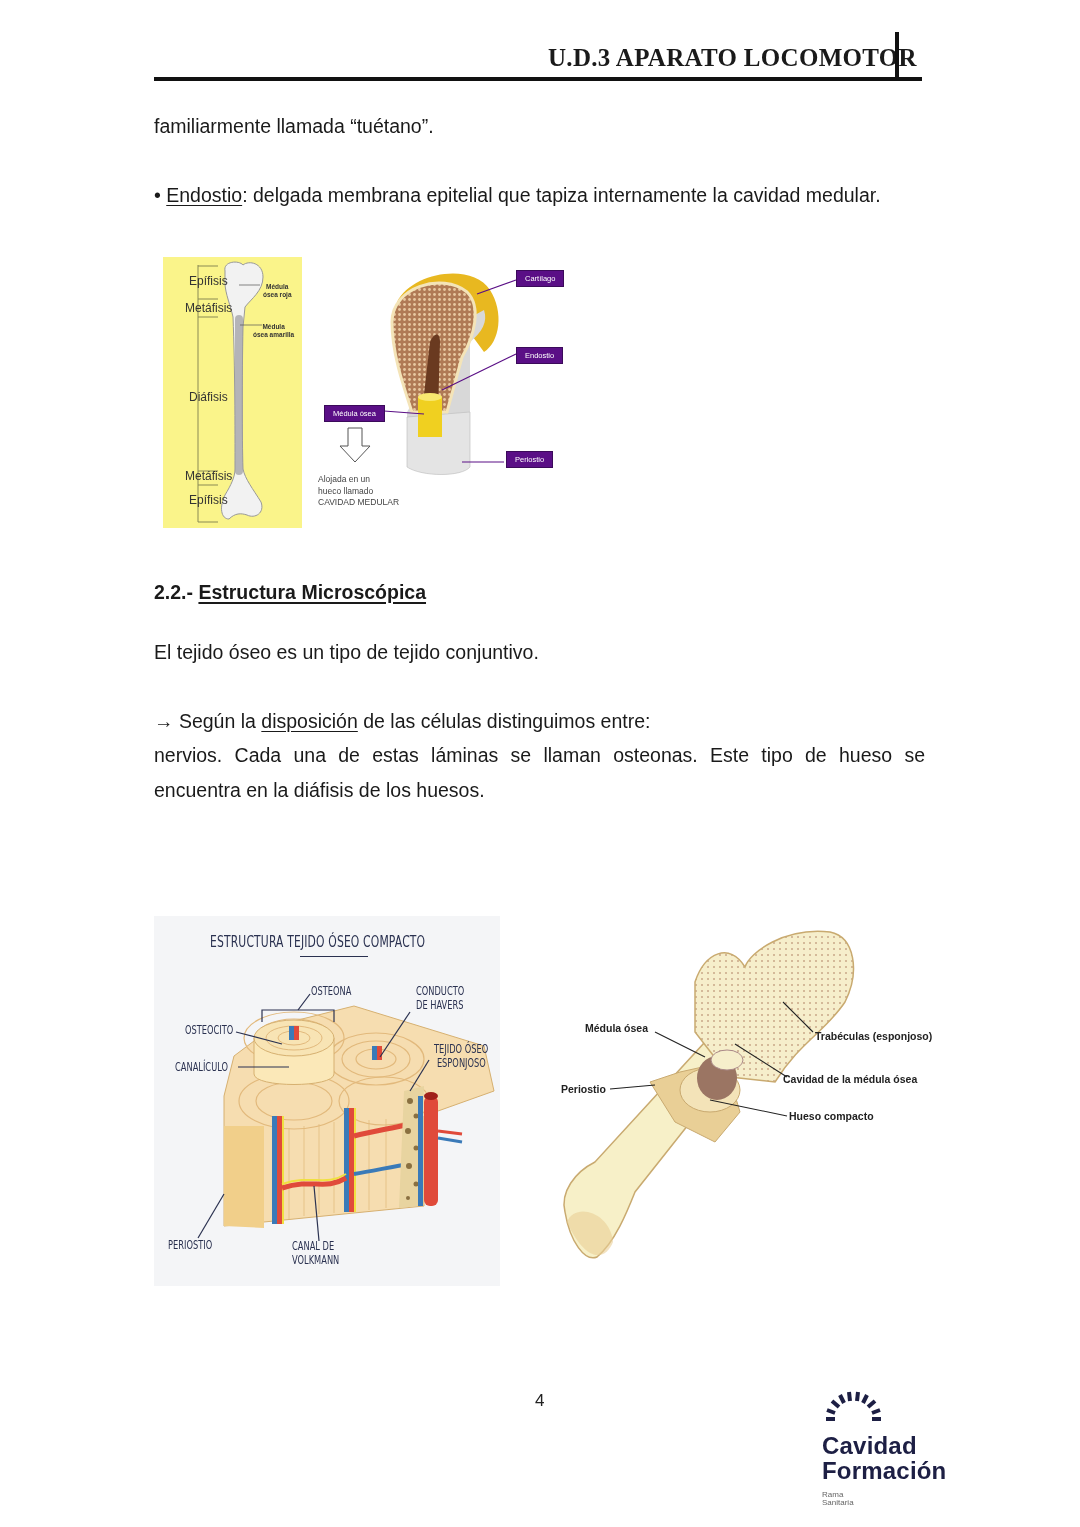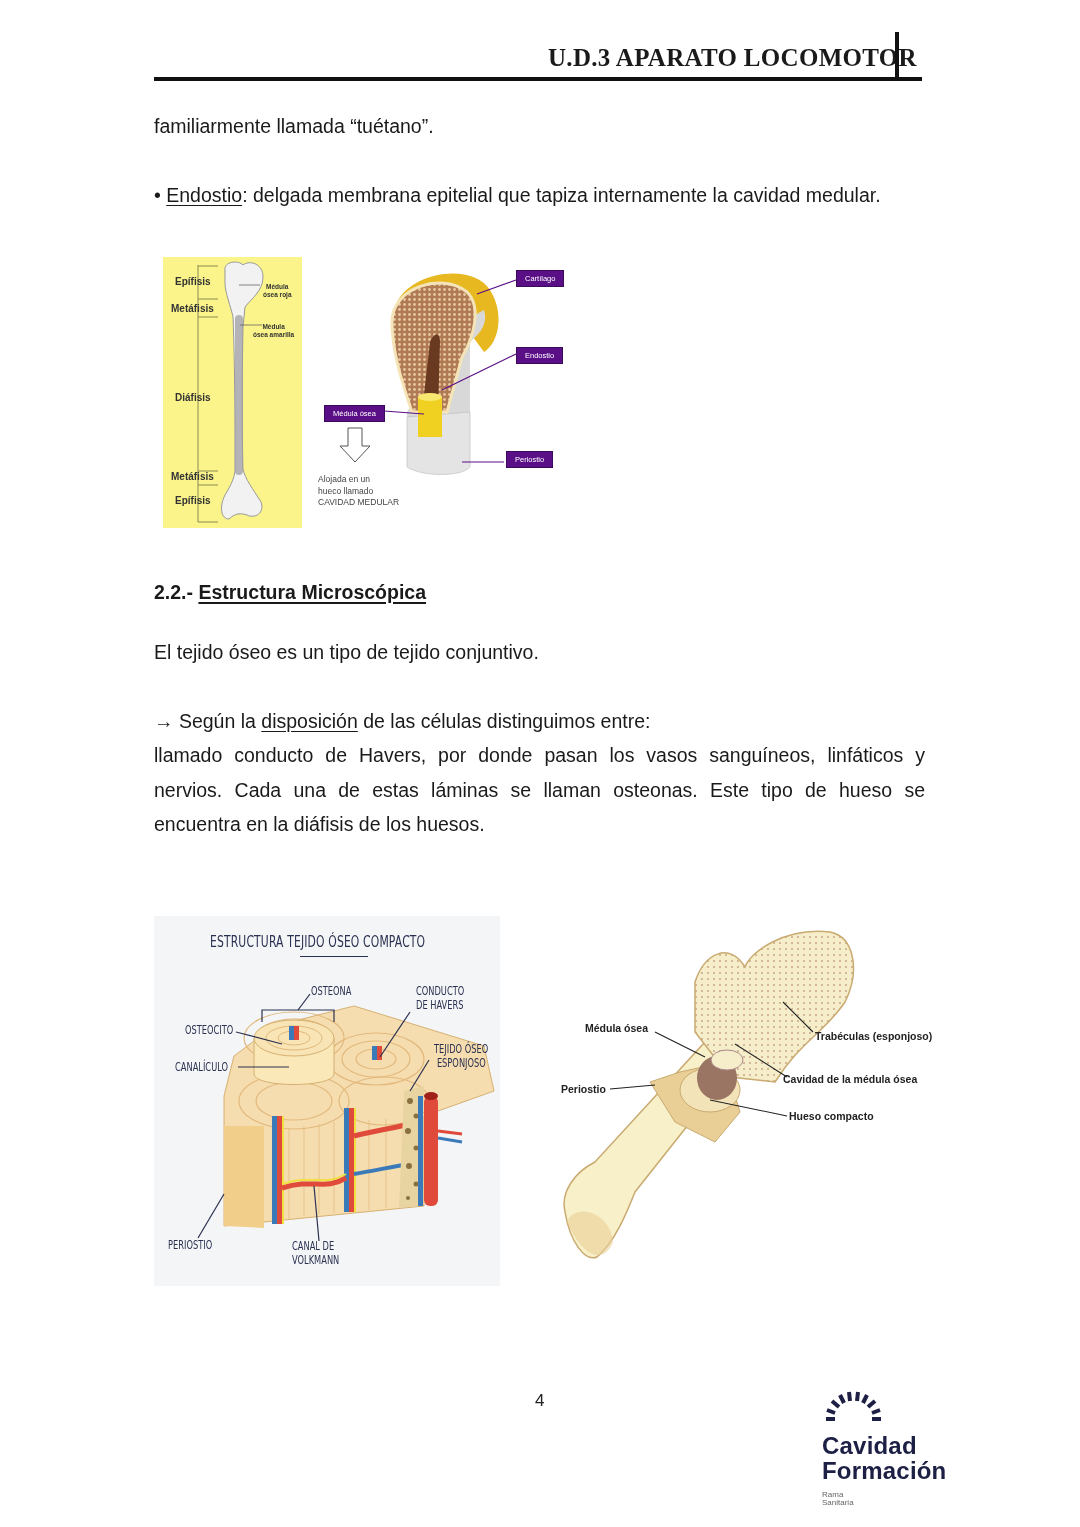--- a/index.html
+++ b/index.html
@@ -17,21 +17,21 @@
   .u { text-decoration: underline; text-underline-offset: 3px; }
   .justify { width: 771px; text-align: justify; text-align-last: left; white-space: normal; font-size: 19.5px; line-height: 34.5px; }
   .jline { display: block; text-align: justify; text-align-last: justify; }
   .jline.last { text-align-last: left; }
 
   .heading { left: 154px; top: 581px; font-size: 19.5px; font-weight: bold; white-space: nowrap; }
   .heading .u { text-decoration-thickness: 2px; }
 
   
   .fig1 { left: 163px; top: 257px; width: 139px; height: 271px; background: #faf48a; }
-  .fig1 .lbl { position: absolute; font-size: 10px; font-weight: bold; color: #333; line-height: 9px; }
+  .fig1 .lbl { position: absolute; font-size: 12px; font-weight: normal; color: #333; line-height: 9px; margin-left: 14px; }
   .fig1 .lbl-r { position: absolute; font-size: 6.5px; font-weight: bold; color: #333; line-height: 7.5px; text-align: center; }
 
   
   .fig2 { left: 312px; top: 262px; width: 268px; height: 255px; }
   .tag { position: absolute; background: #5a0f86; color: #fff; font-size: 7.5px; line-height: 15px; height: 15px; padding: 0 8px; white-space: nowrap; border: 1px solid #3b0a5a; }
   .fig2 .note { position: absolute; font-size: 8.5px; color: #444; line-height: 11.5px; white-space: nowrap; }
 
   
   .fig3 { left: 154px; top: 916px; width: 346px; height: 370px; background: #f4f5f7; }
   .fig3 .t3 { position: absolute; font-family: "DejaVu Sans", sans-serif; font-size: 15px; color: #2a3150; white-space: nowrap; transform: scaleX(0.72); transform-origin: left top; letter-spacing: 0.2px; }
@@ -137,21 +137,20 @@
   <span>2.2.- </span><span class="u">Estructura Microscópica</span>
 </div>
 
 <div class="abs txt" style="left:154px; top:635px;">El tejido óseo es un tipo de tejido conjuntivo.</div>
 
 <div class="abs txt" style="left:154px; top:704px;">
   <span>→</span><span> Según la </span><span class="u">disposición</span><span> de las células distinguimos entre:</span>
 </div>
 
 <div class="abs justify" style="left:154px; top:738px;">
-  <span class="jline">llamado conducto de Havers, por donde pasan los vasos sanguíneos, linfáticos y</span>
   <span class="jline">nervios. Cada una de estas láminas se llaman osteonas. Este tipo de hueso se</span>
   <span class="jline last">encuentra en la diáfisis de los huesos.</span>
 </div>
 
 <div class="abs fig3">
   <div class="t3" style="left:56px;top:17px">ESTRUCTURA TEJIDO ÓSEO COMPACTO</div>
   <div style="position:absolute;left:146px;top:40px;width:68px;height:1px;background:#2a3150"></div>
   <svg width="346" height="370" style="position:absolute;left:0;top:0">
 
     <path d="M70,220 L70,310 L270,290 L270,200 L340,175 L330,130 L200,90 L120,110 L80,140 L70,180 Z" fill="#f6ddb0" stroke="#d6b070" stroke-width="1"></path>

